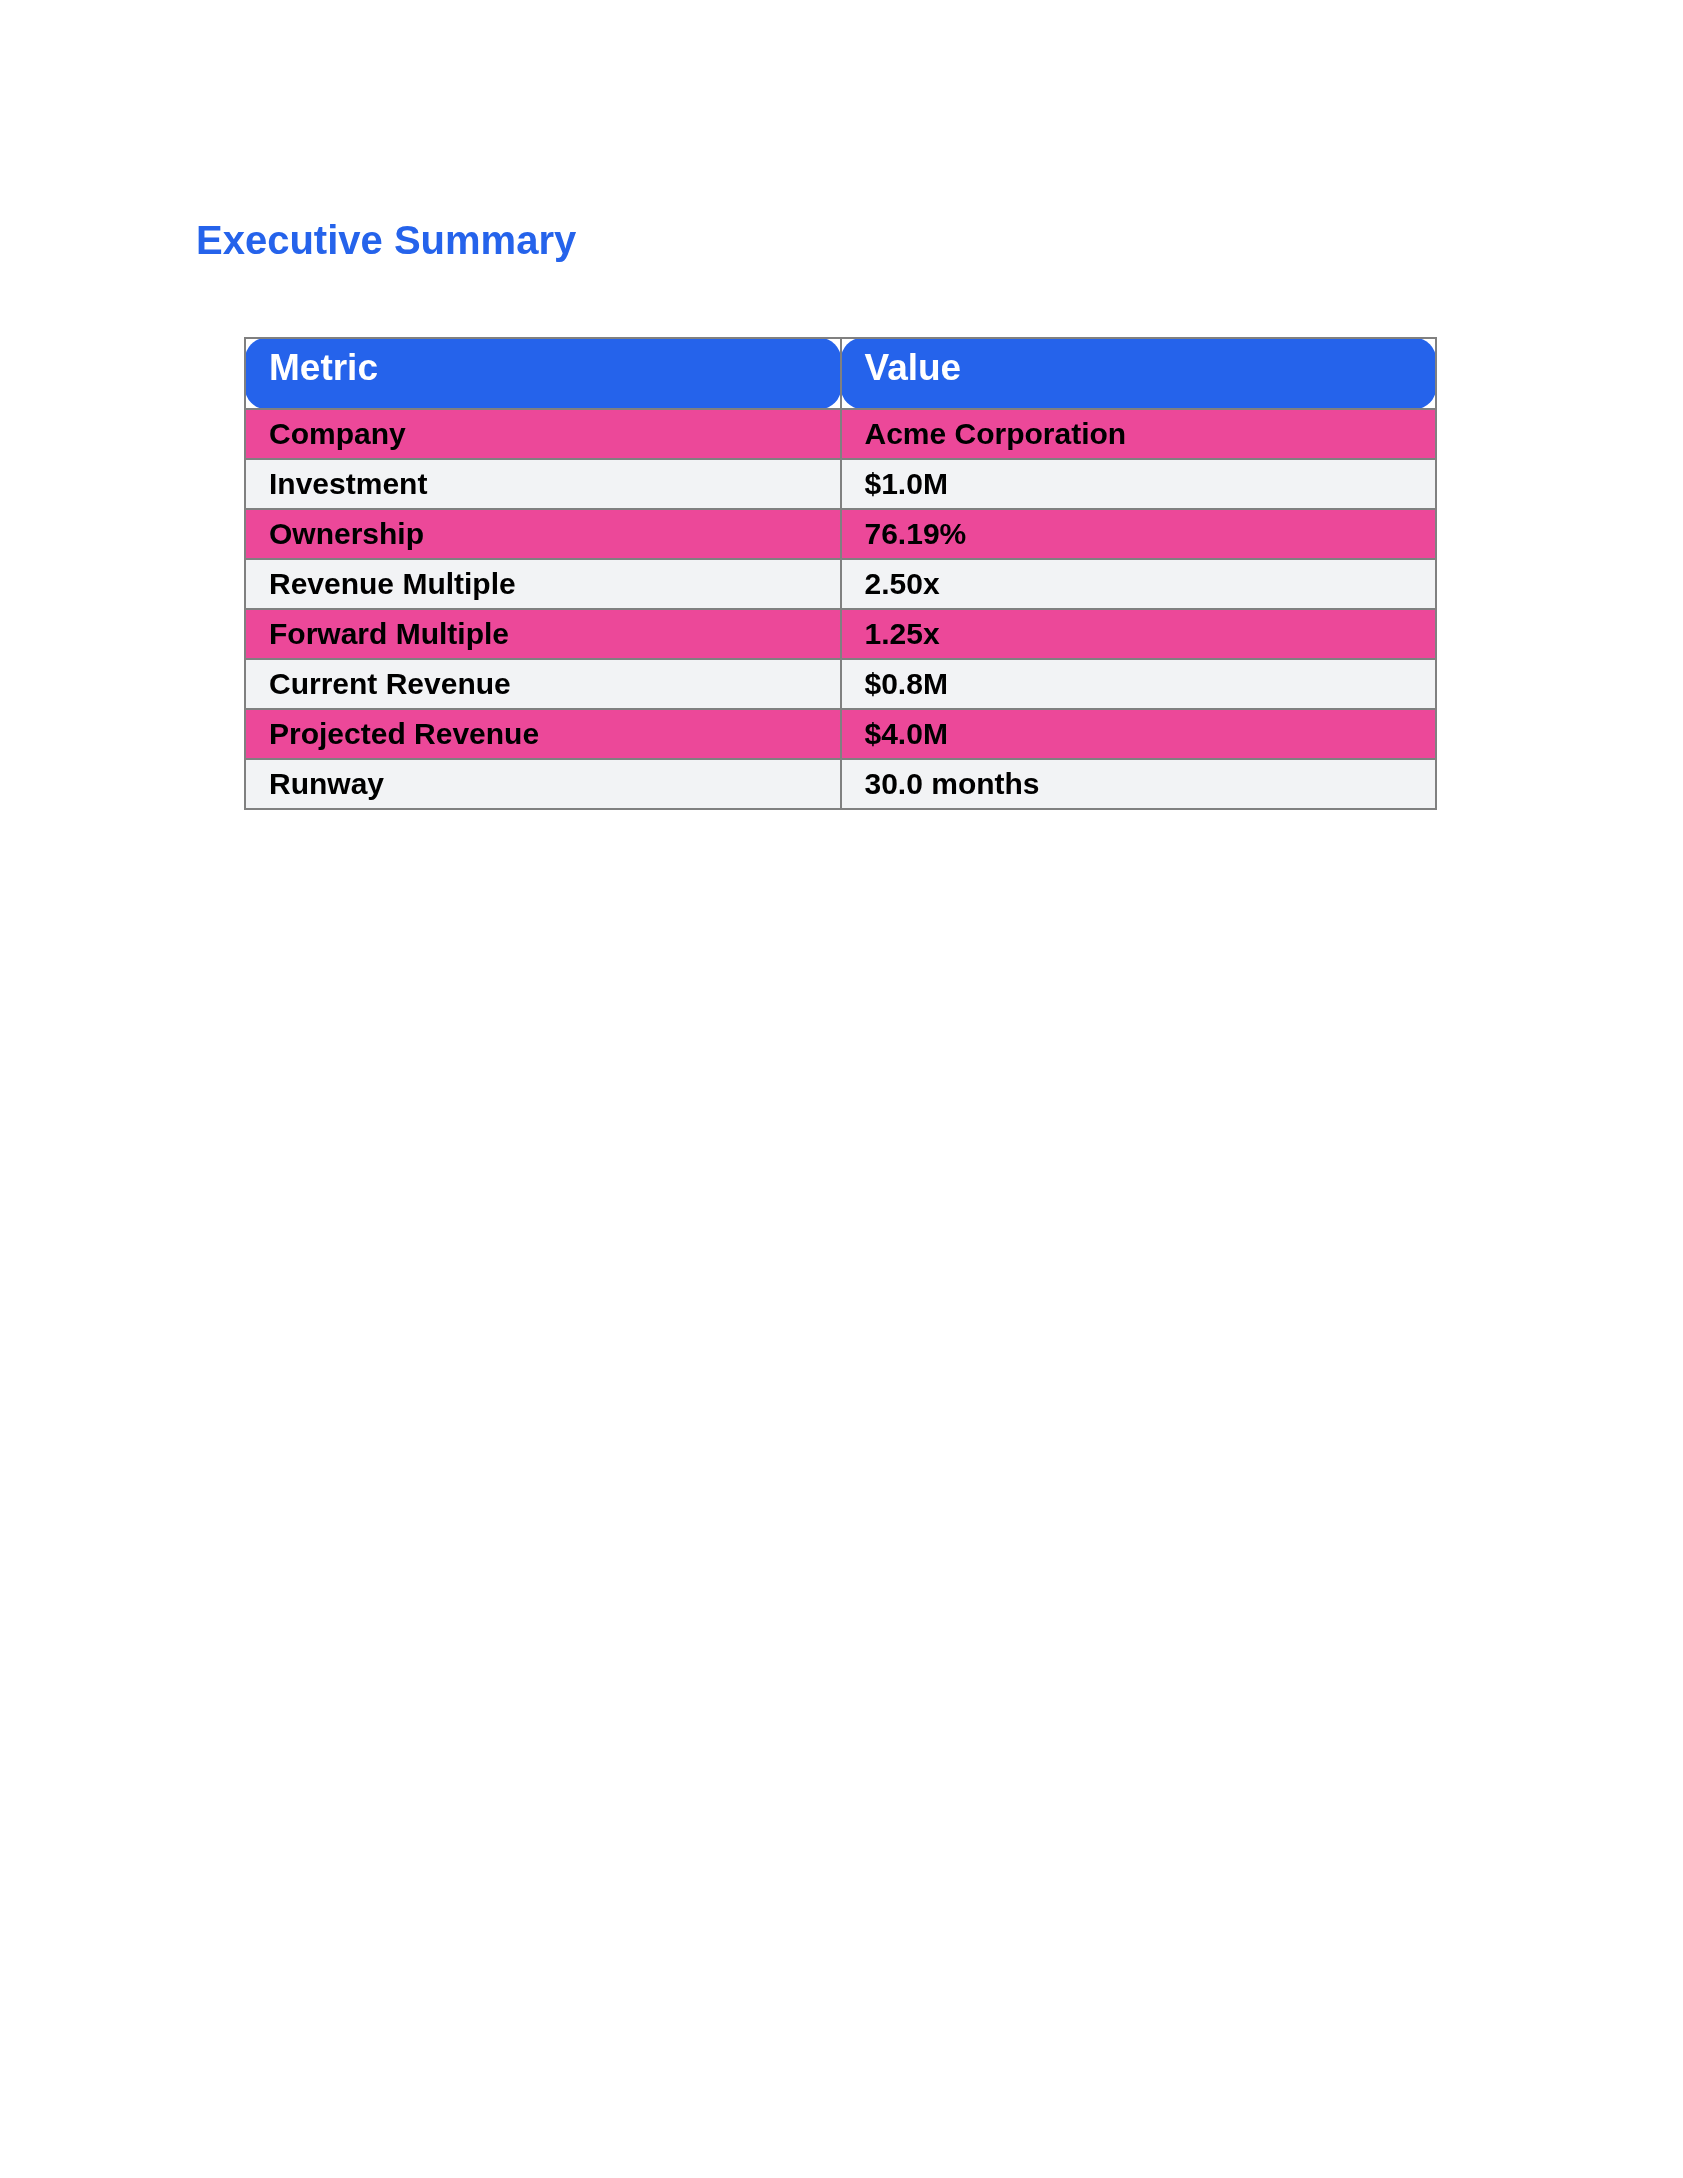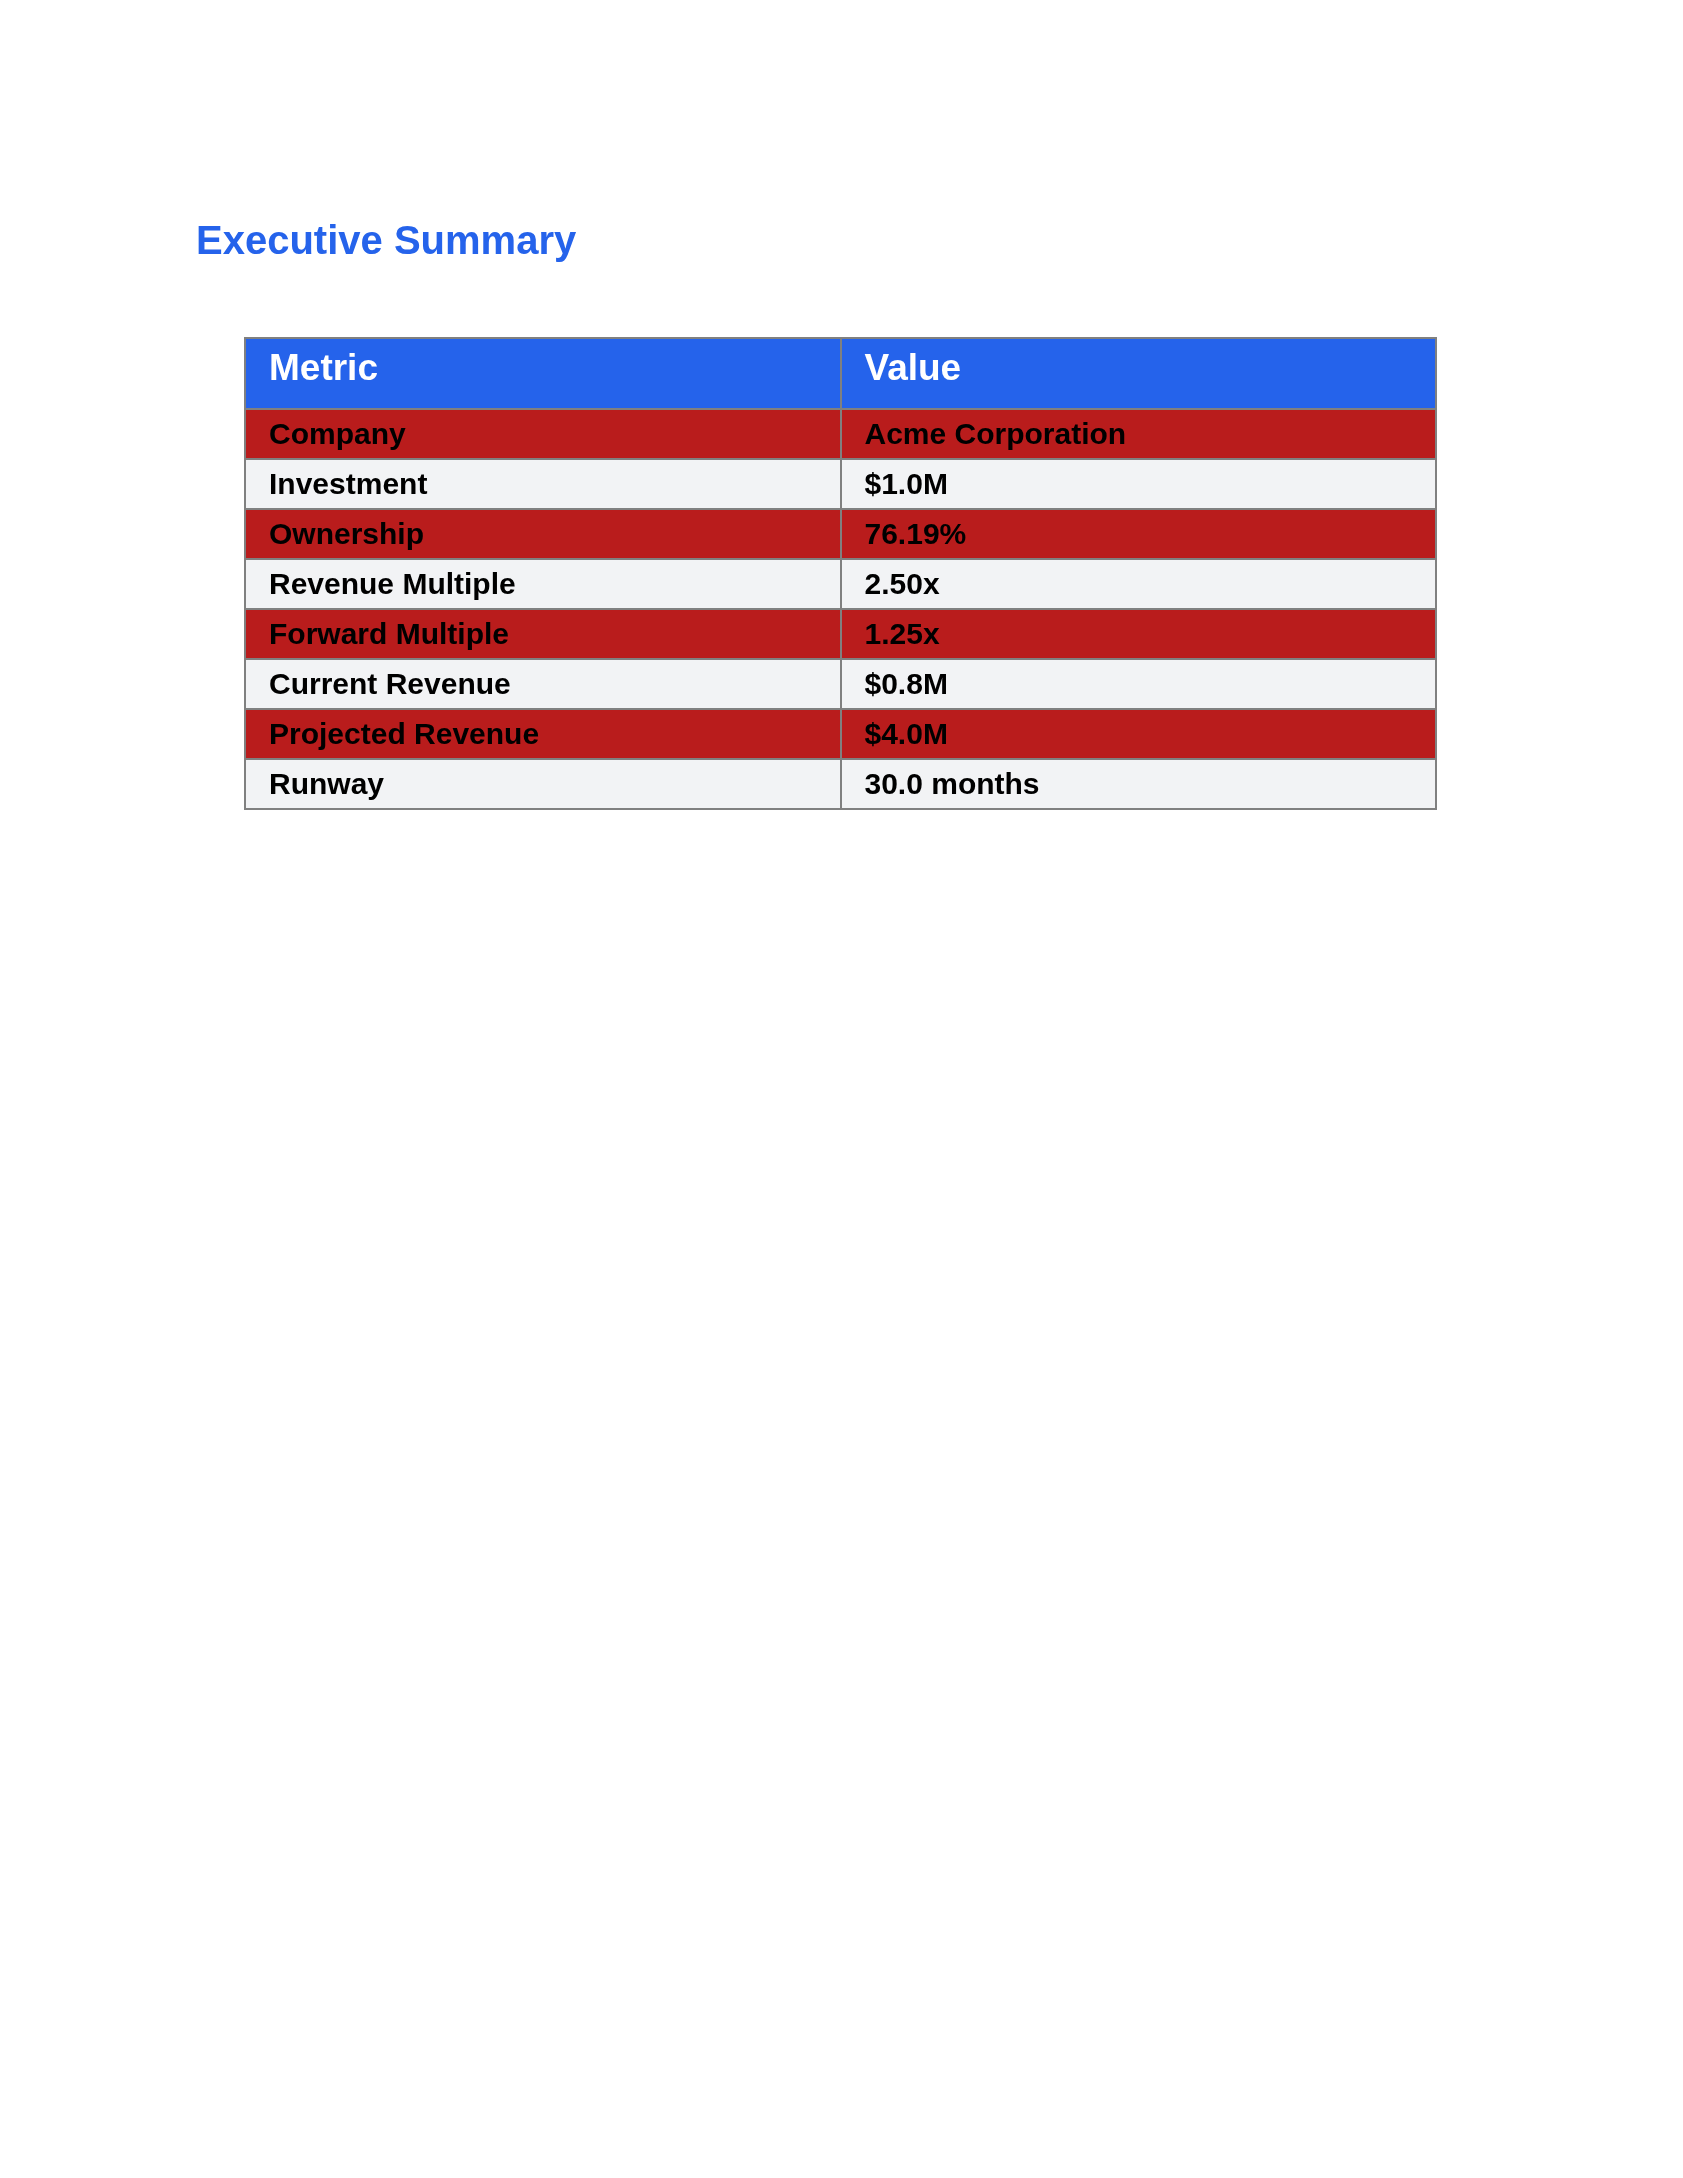--- a/index.html
+++ b/index.html
@@ -45,26 +45,27 @@
     white-space: nowrap;
     font-weight: bold;
   }
   table.summary-table th {
     background: #2563EB;
     color: #ffffff;
     font-size: 37px;
     font-weight: bold;
     height: 71px;
     padding-bottom: 12px;
+    border-radius: 21px;
   }
   table.summary-table td {
     height: 50px;
     font-size: 30px;
     color: #000000;
-    background: #b91c1c;
+    background: #ec4899;
   }
   table.summary-table td.metric-cell {
     font-weight: bold;
   }
   table.summary-table tbody tr:nth-child(even) td {
     background: #F2F3F5;
   }
 </style>
 </head>
 <body>

